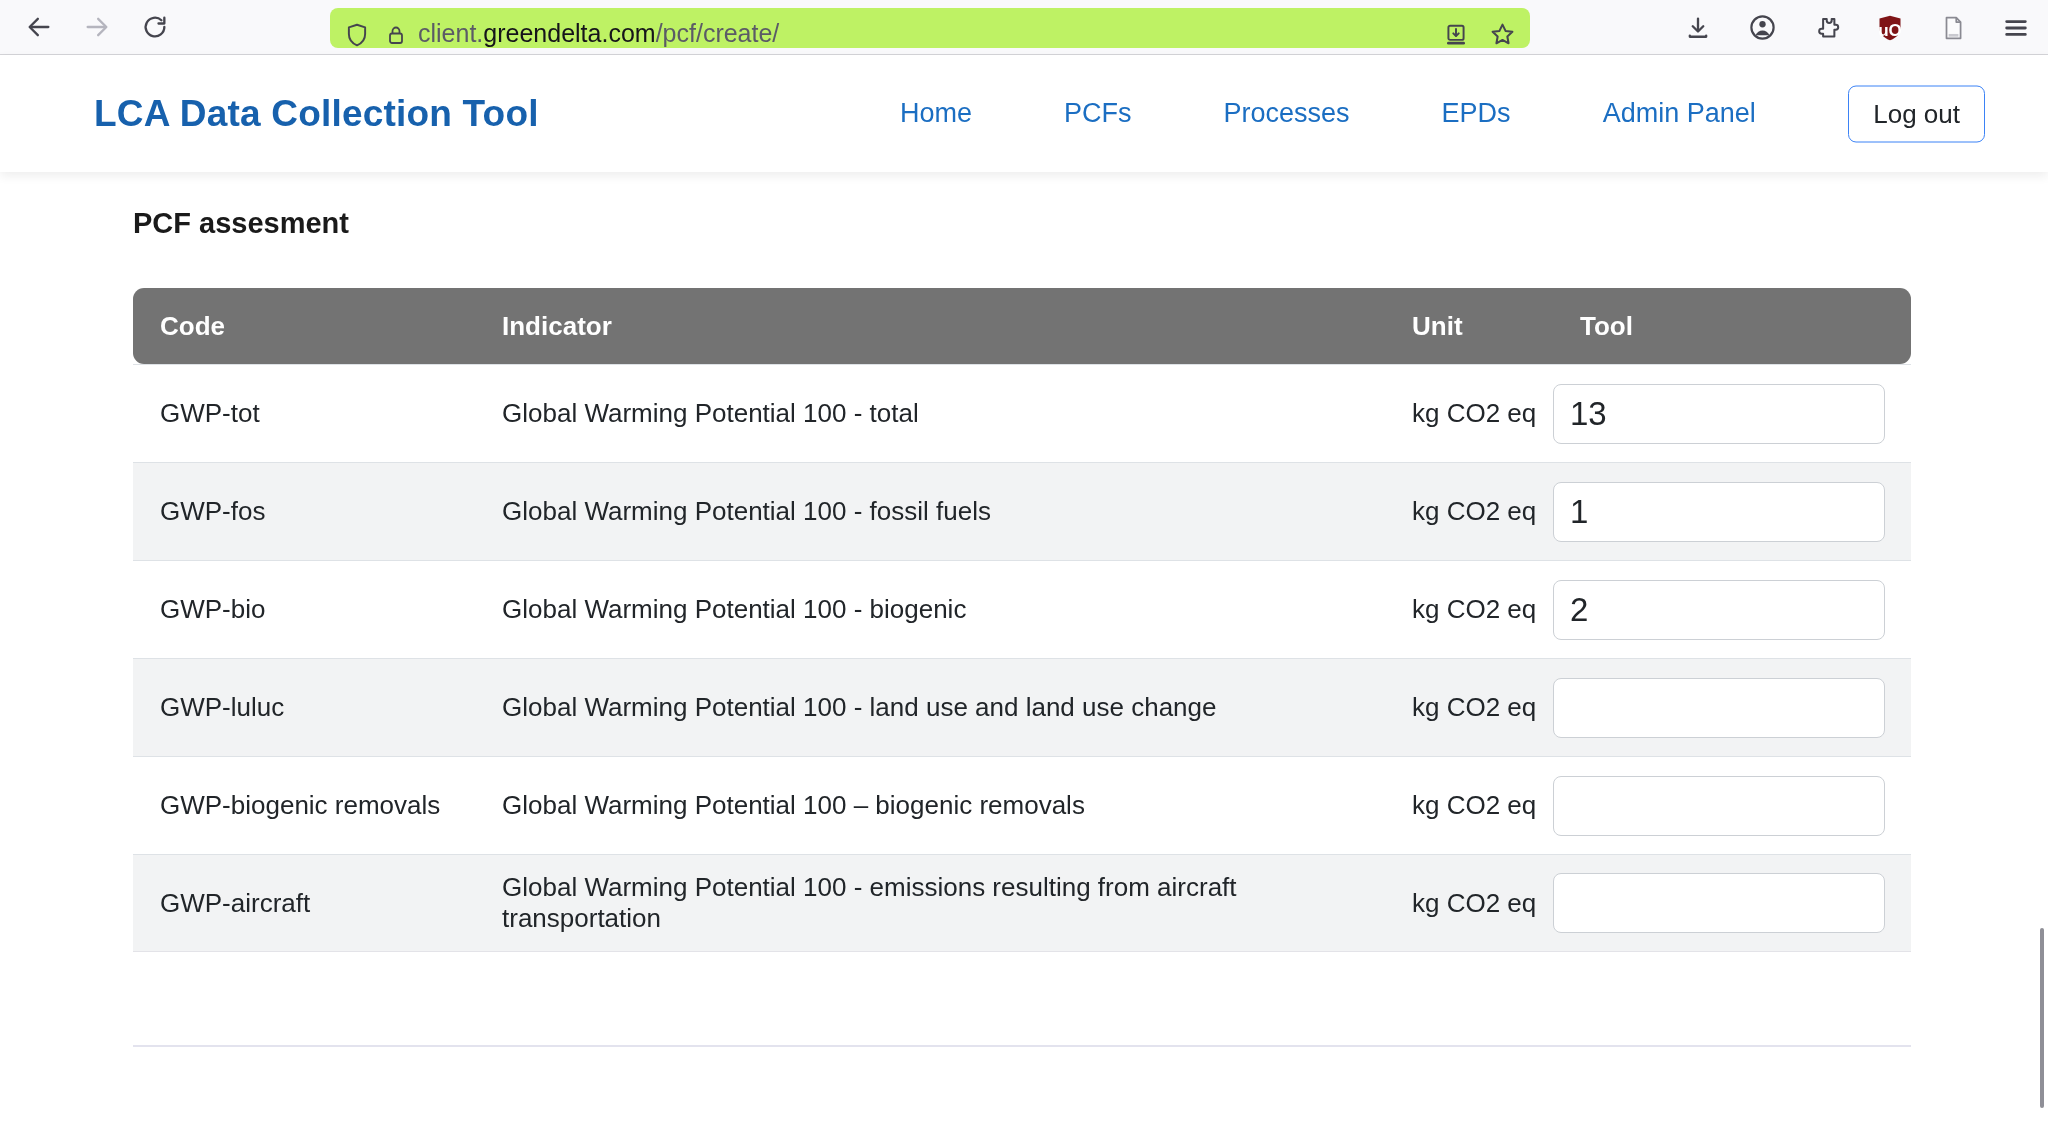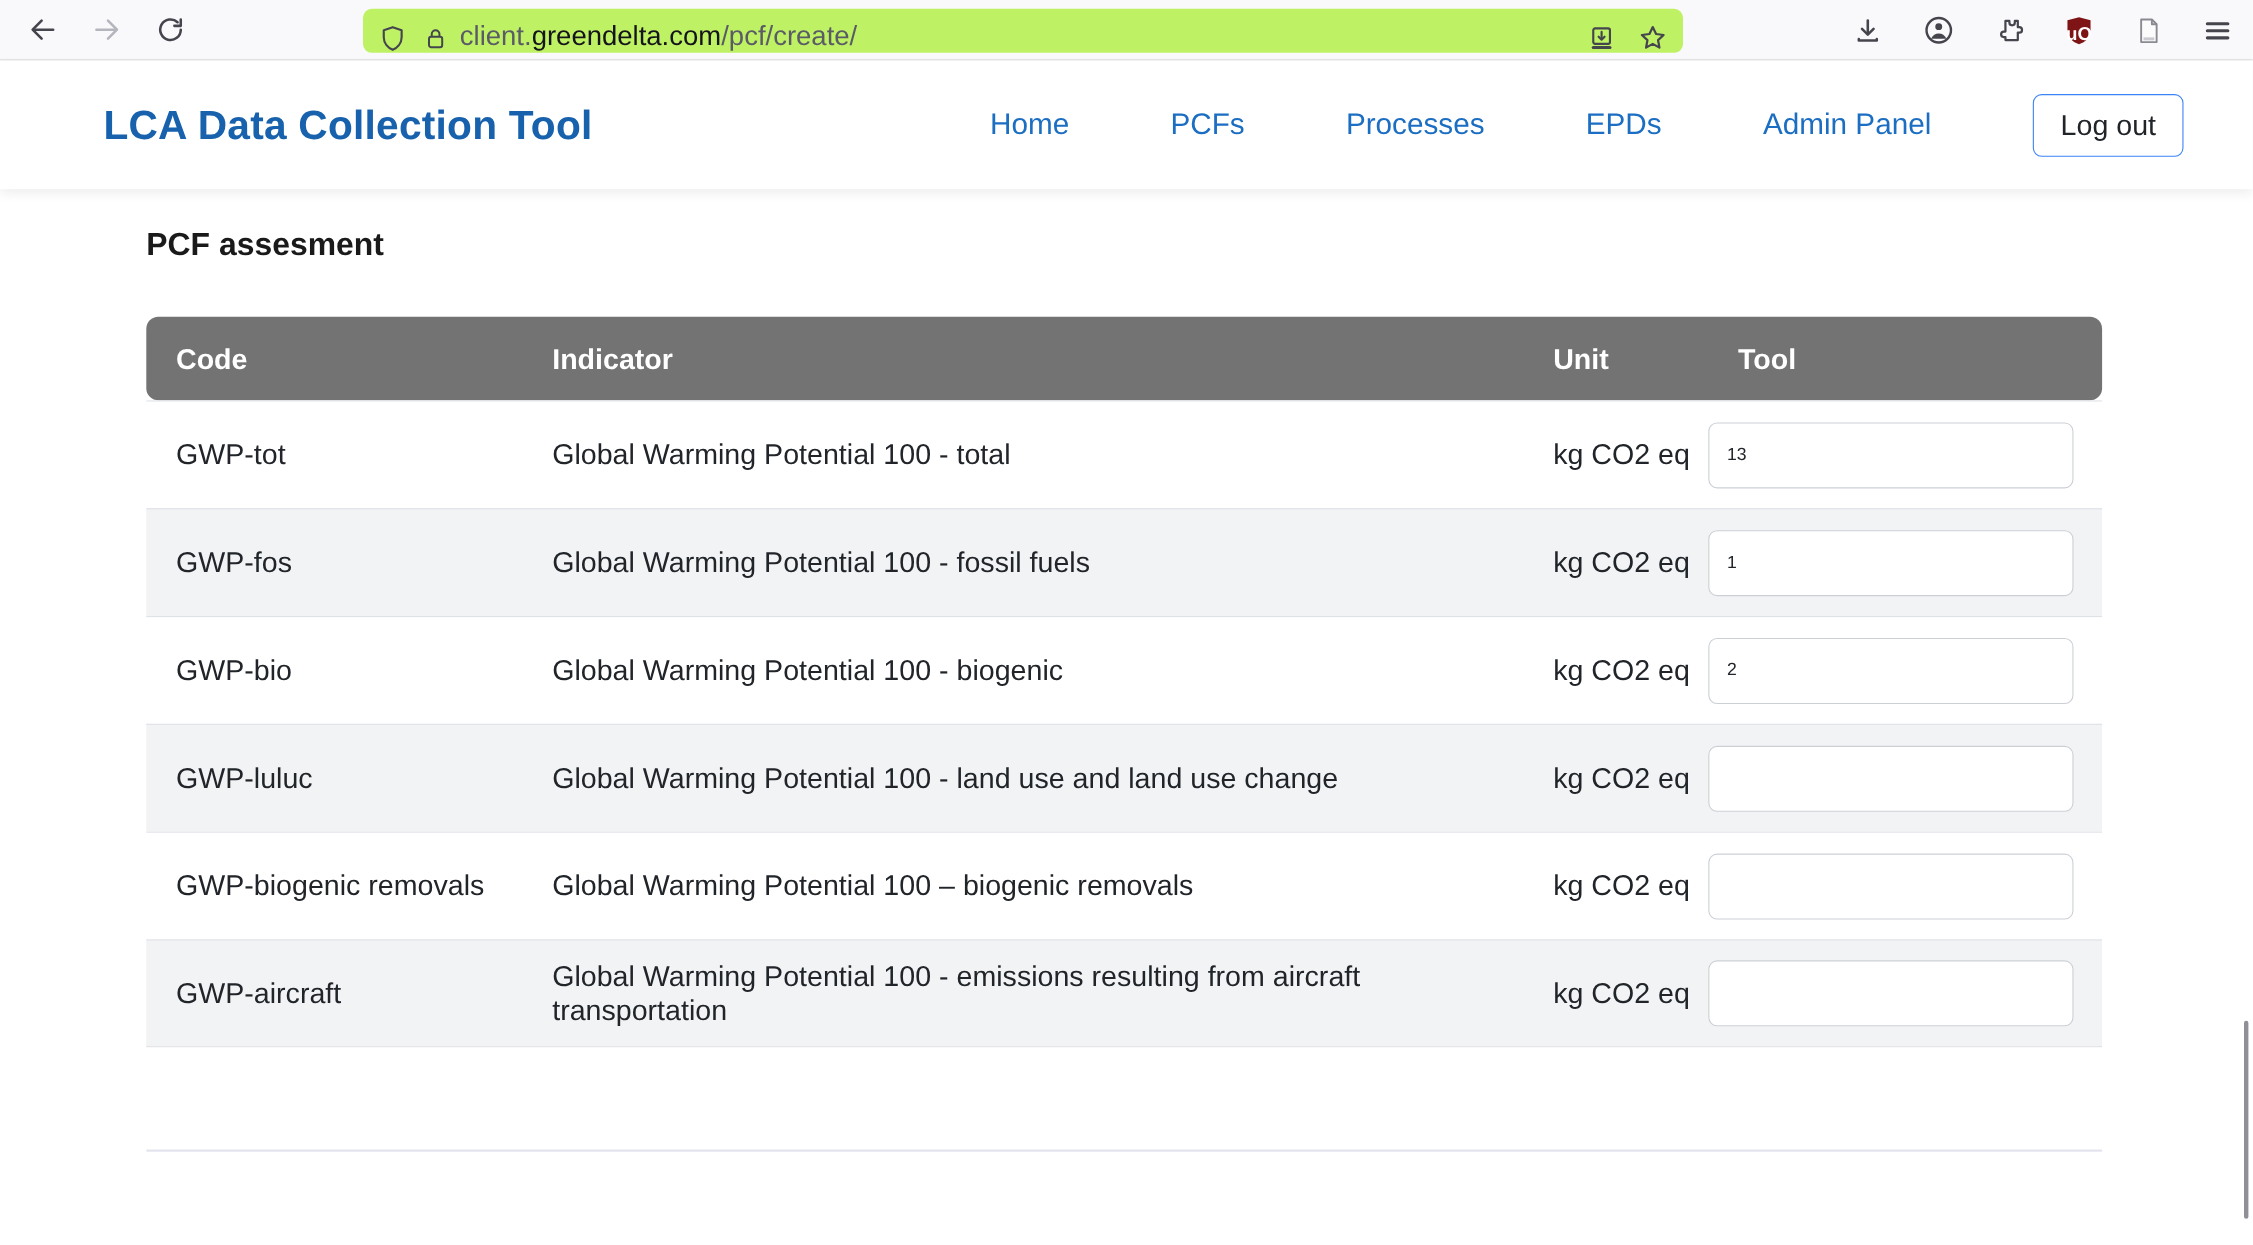--- a/index.html
+++ b/index.html
@@ -89,21 +89,21 @@
     font-size: 26px;
     border-radius: 11px;
   }
   .t-body-row { height: 98px; background: #ffffff; border-top: 1px solid #dee2e6; font-size: 26px; color: #212529; }
   .t-body-row.alt { background: #f2f3f4; }
   .t-body-row:last-child { border-bottom: 1px solid #e3e3e8; }
   .cell { padding-left: 27px; }
   .value-input {
     width: 332px; height: 60px;
     border: 1px solid #ccd0d5; border-radius: 8px;
-    font-size: 16px; color: #212529; padding: 13px 16px;
+    font-size: 33px; color: #212529; padding: 13px 16px;
     font-family: "Liberation Sans", sans-serif;
     background: #ffffff;
     outline: none;
   }
 
   .footer-rule {
     position: absolute; left: 133px; top: 1045px;
     width: 1778px; height: 0;
     border-top: 2px solid #e3e3ee;
   }

